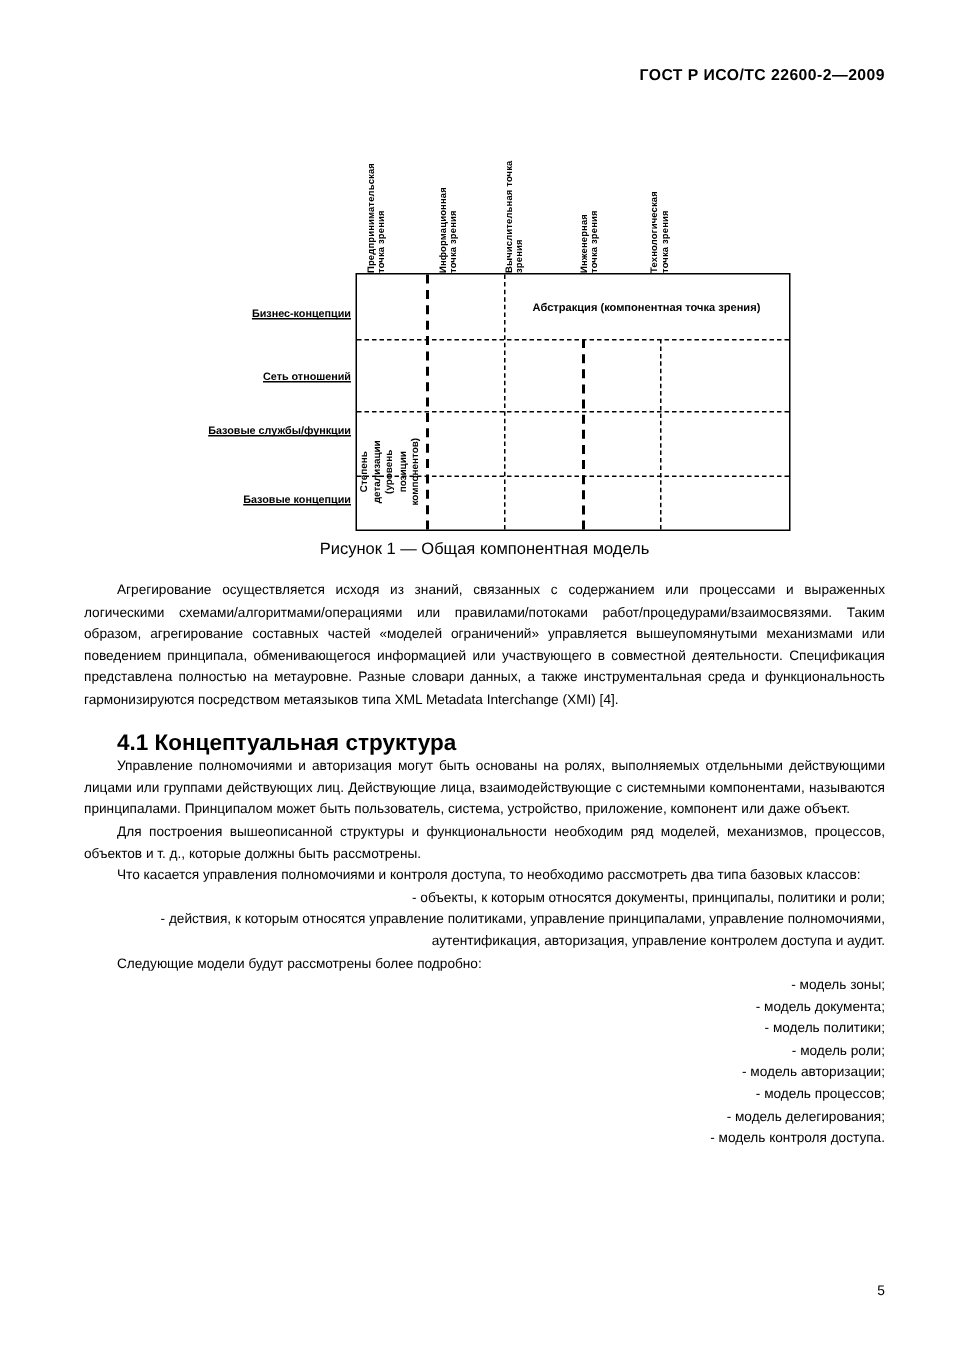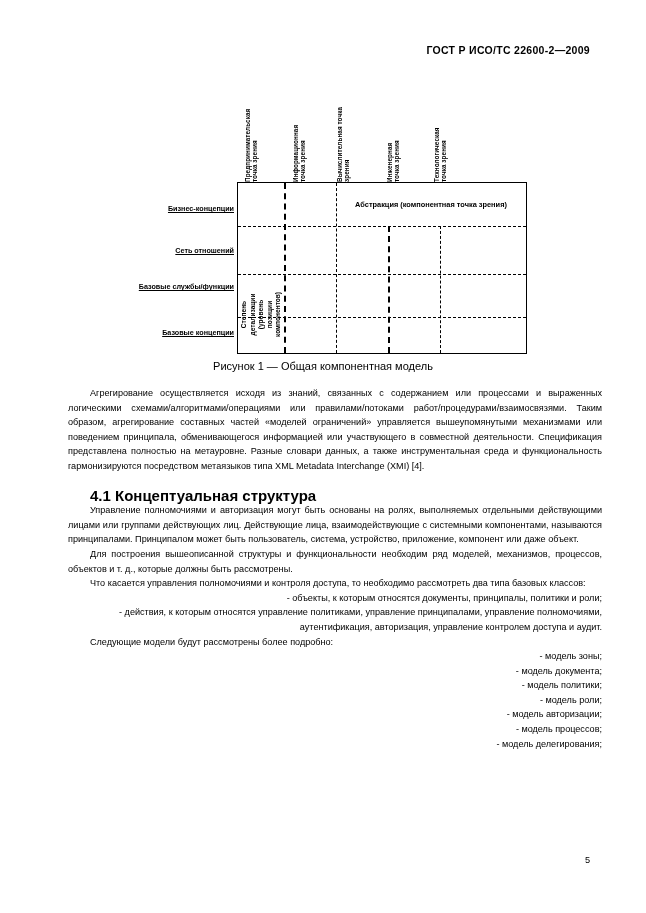--- a/index.html
+++ b/index.html
@@ -178,21 +178,20 @@
 
   
   .body {
     position: absolute;
     top: 386px;
     left: 56px;
     width: 534px;
     font-size: 9.1px;
     line-height: 14.6px;
     text-align: justify;
-    margin-left: 12px;
   }
   .body p {
     margin: 0;
     text-indent: 22px;
   }
   .body p.listitem {
     text-indent: 0;
     padding-left: 22px;
     text-align: right;
   }
@@ -286,15 +285,16 @@
 
   <p>Следующие модели будут рассмотрены более подробно:</p>
 
   <p class="listitem">- модель зоны;</p>
   <p class="listitem">- модель документа;</p>
   <p class="listitem">- модель политики;</p>
   <p class="listitem">- модель роли;</p>
   <p class="listitem">- модель авторизации;</p>
   <p class="listitem">- модель процессов;</p>
   <p class="listitem">- модель делегирования;</p>
+  <p class="listitem">- модель контроля доступа.</p>
 </div>
 
 <div class="page-number">5</div>
 
 </body></html>

